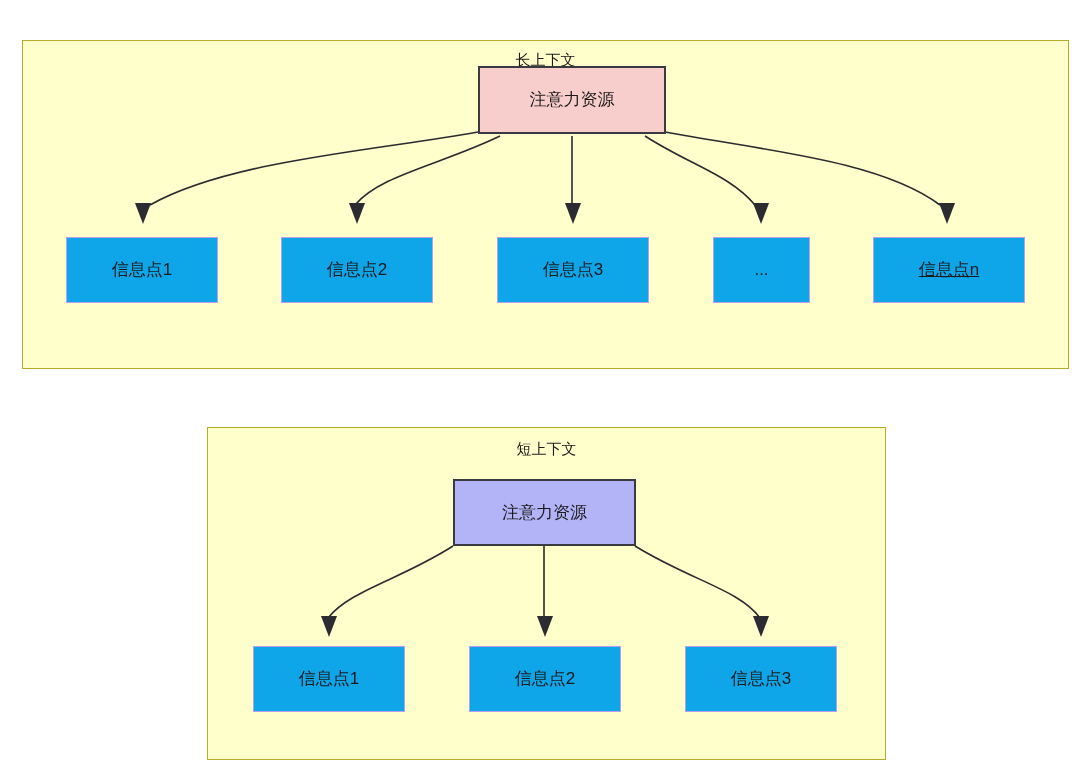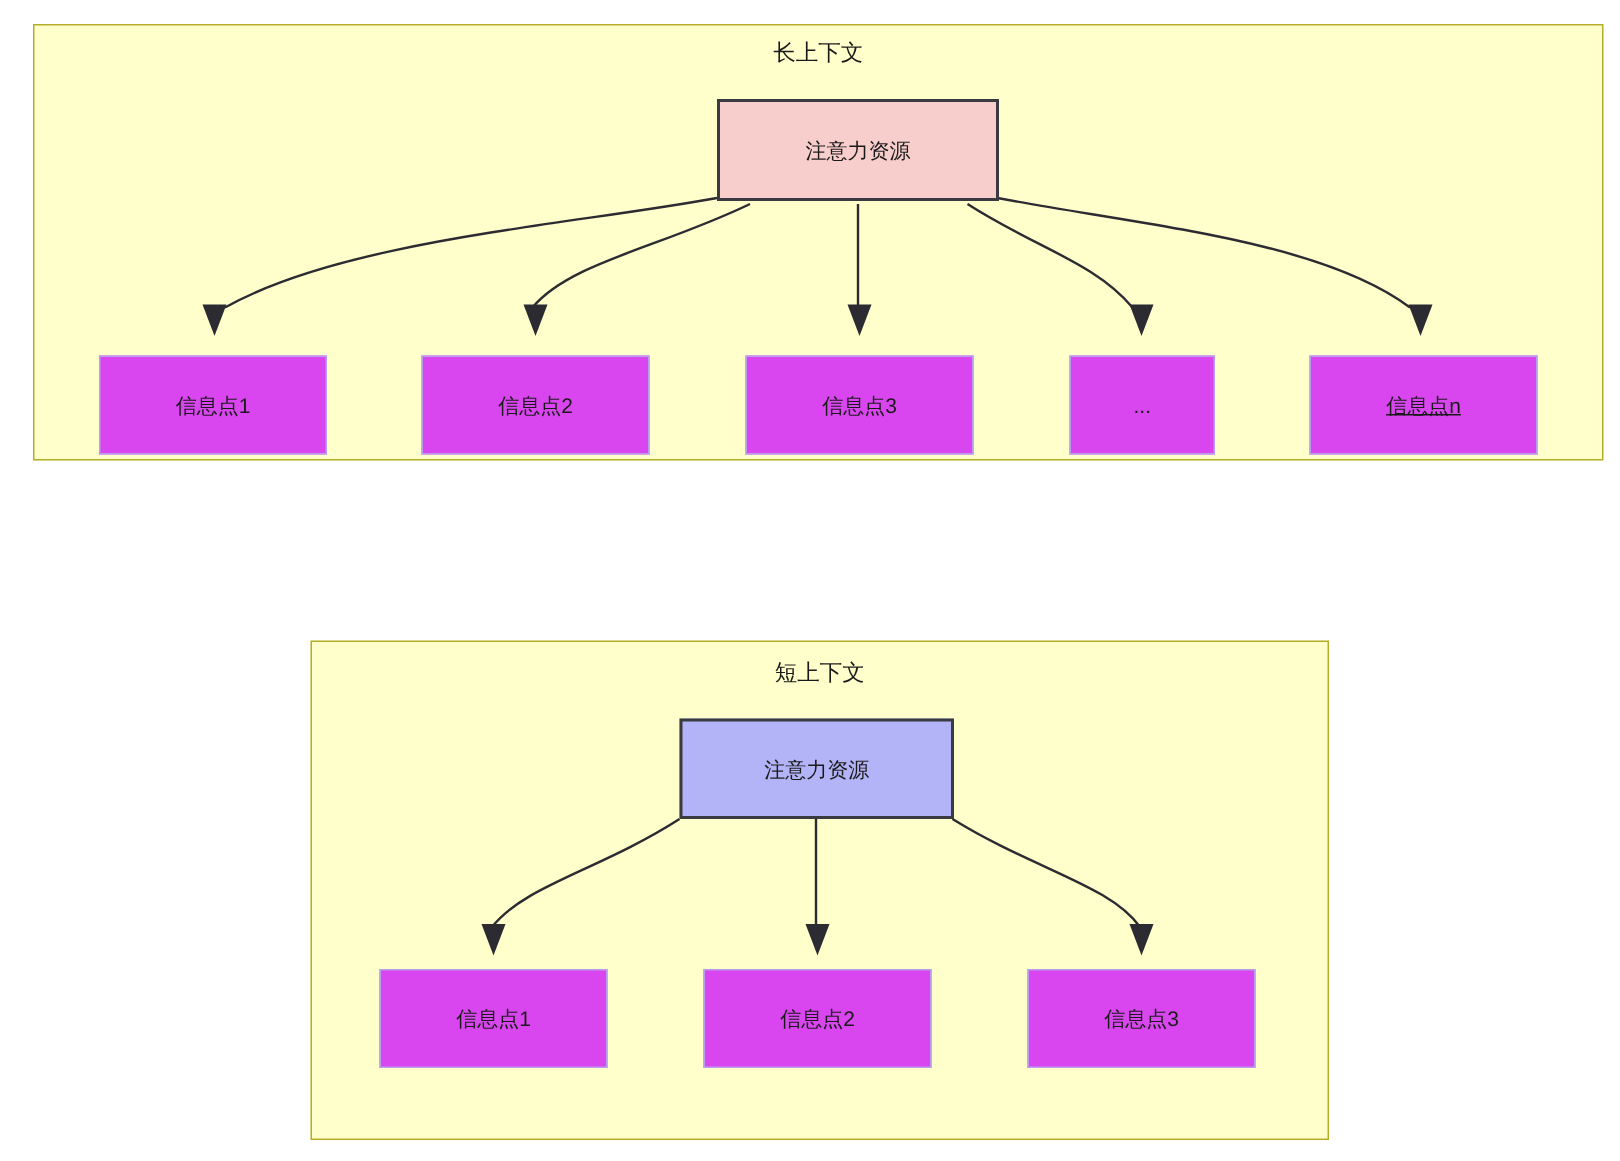--- a/index.html
+++ b/index.html
@@ -22,23 +22,23 @@
     height: 774px;
   }
   .panel {
     position: absolute;
     background: #ffffcc;
     border: 1px solid #b5ad2a;
     box-sizing: border-box;
   }
   #panel-long {
     left: 22px;
-    top: 16px;
+    top: 40px;
     width: 1047px;
-    height: 291px;
+    height: 329px;
   }
   #panel-short {
     left: 207px;
     top: 427px;
     width: 679px;
     height: 333px;
   }
   .panel-title {
     position: absolute;
     left: 0;
@@ -51,36 +51,36 @@
   }
   #panel-long .panel-title { top: 10px; }
   #panel-short .panel-title { top: 12px; }
 
   .node {
     position: absolute;
     box-sizing: border-box;
     display: flex;
     align-items: center;
     justify-content: center;
-    font-size: 14px;
+    font-size: 17px;
     color: #1a1a1a;
     line-height: 18px;
     white-space: nowrap;
     text-align: center;
   }
   .node-attention-red {
     background: #f8cecc;
     border: 2px solid #3a3a41;
   }
   .node-attention-blue {
     background: #b3b3f7;
     border: 2px solid #3a3a41;
   }
   .node-info {
-    background: #d946ef;
+    background: #0ea5e9;
     border: 1.5px solid #b99ef0;
   }
   svg.edges {
     position: absolute;
     left: 0;
     top: 0;
     width: 1080px;
     height: 774px;
     pointer-events: none;
     overflow: visible;

